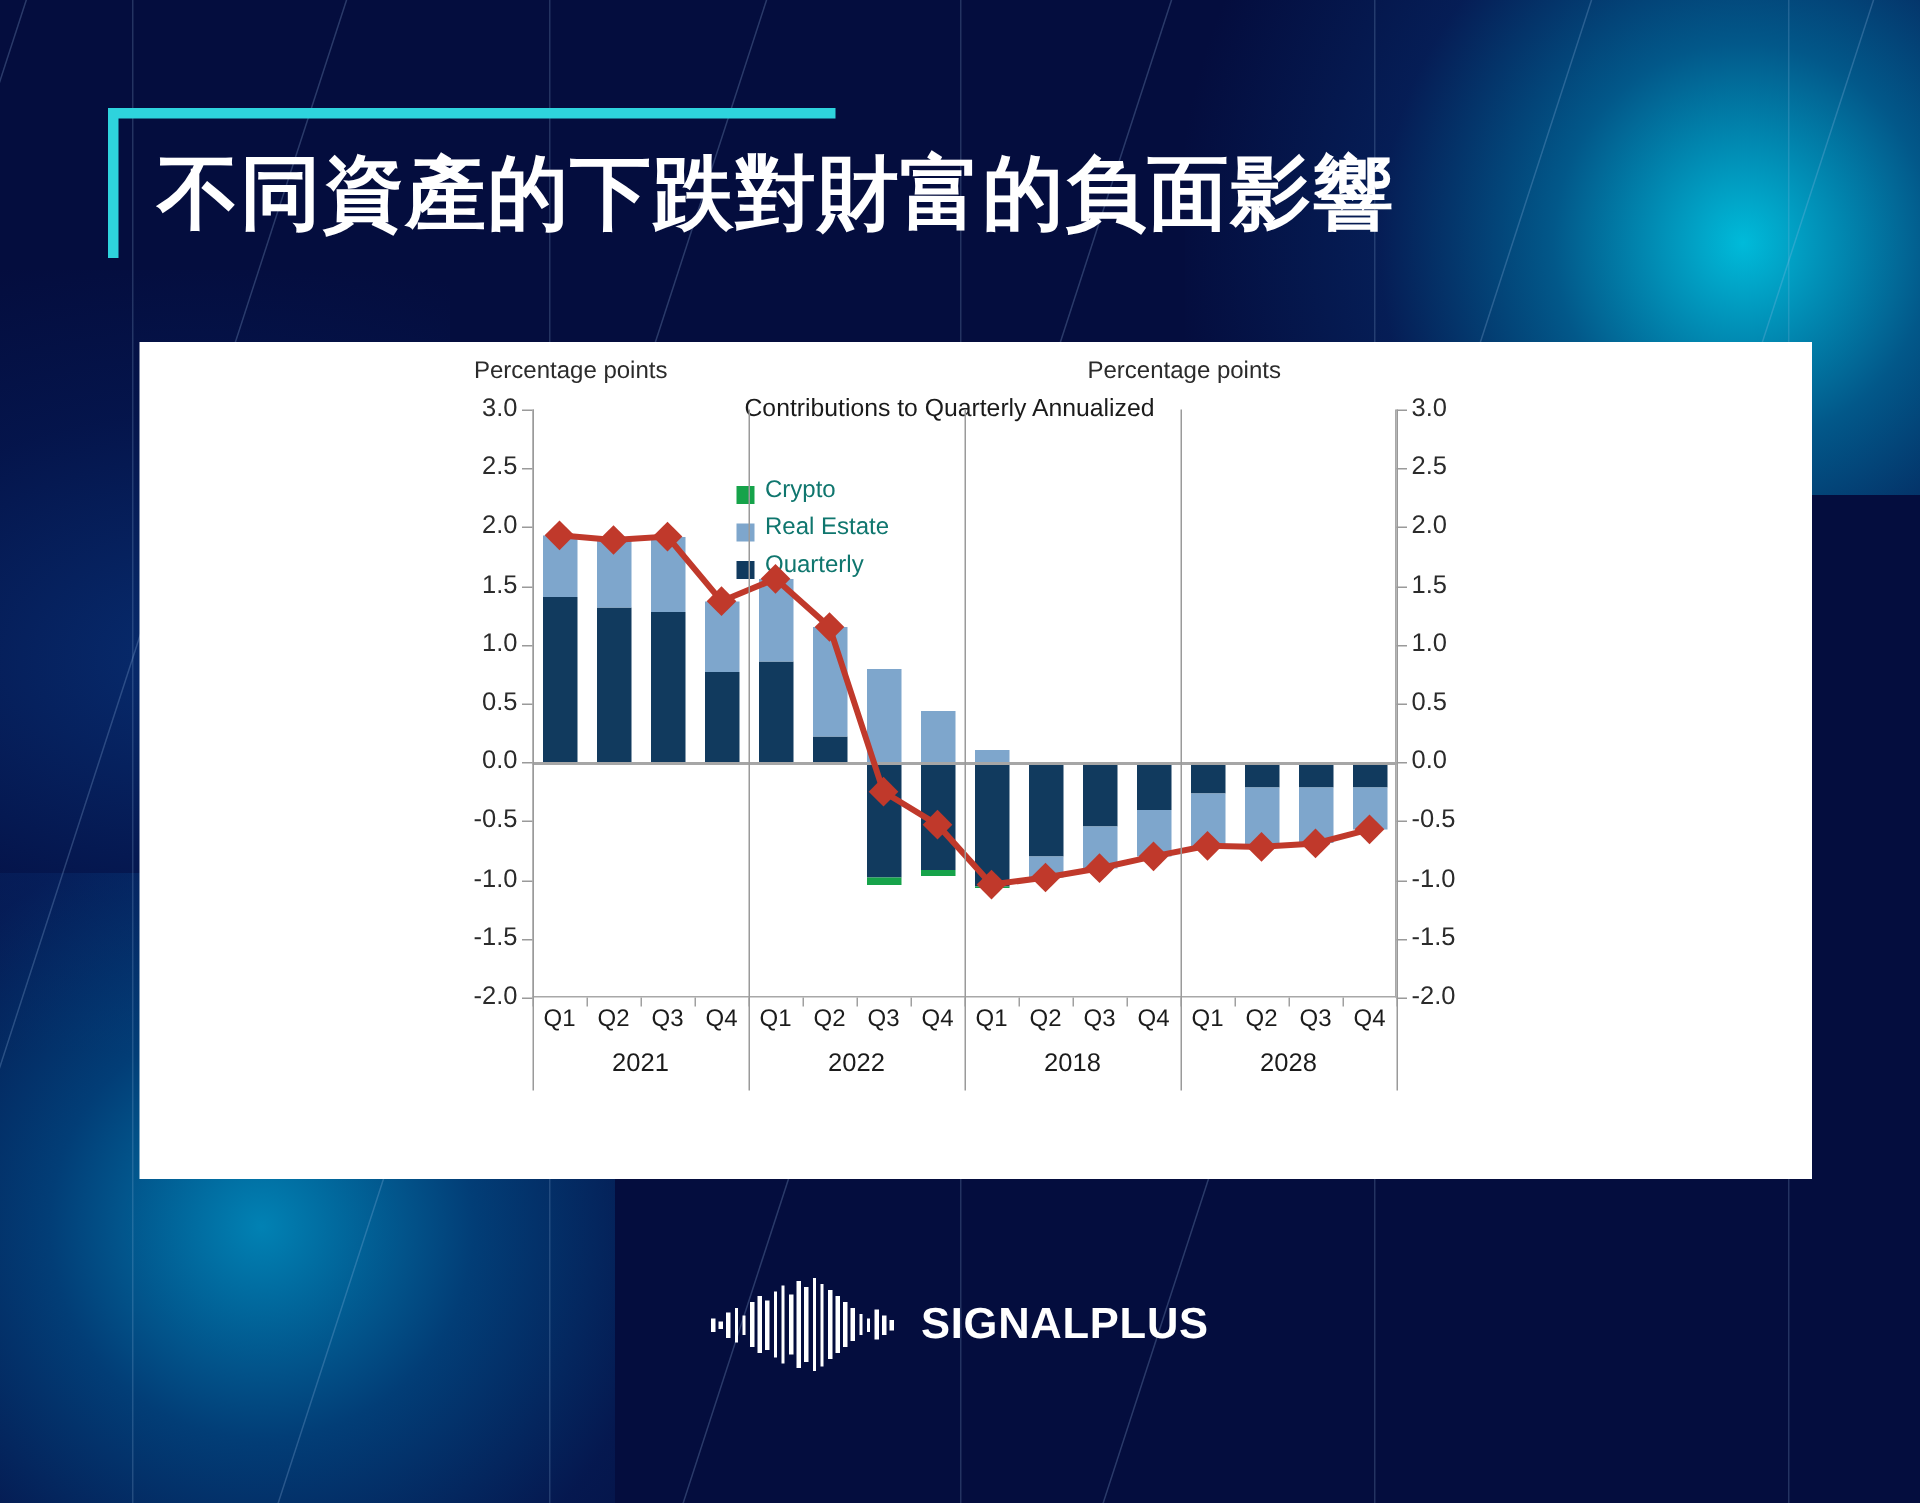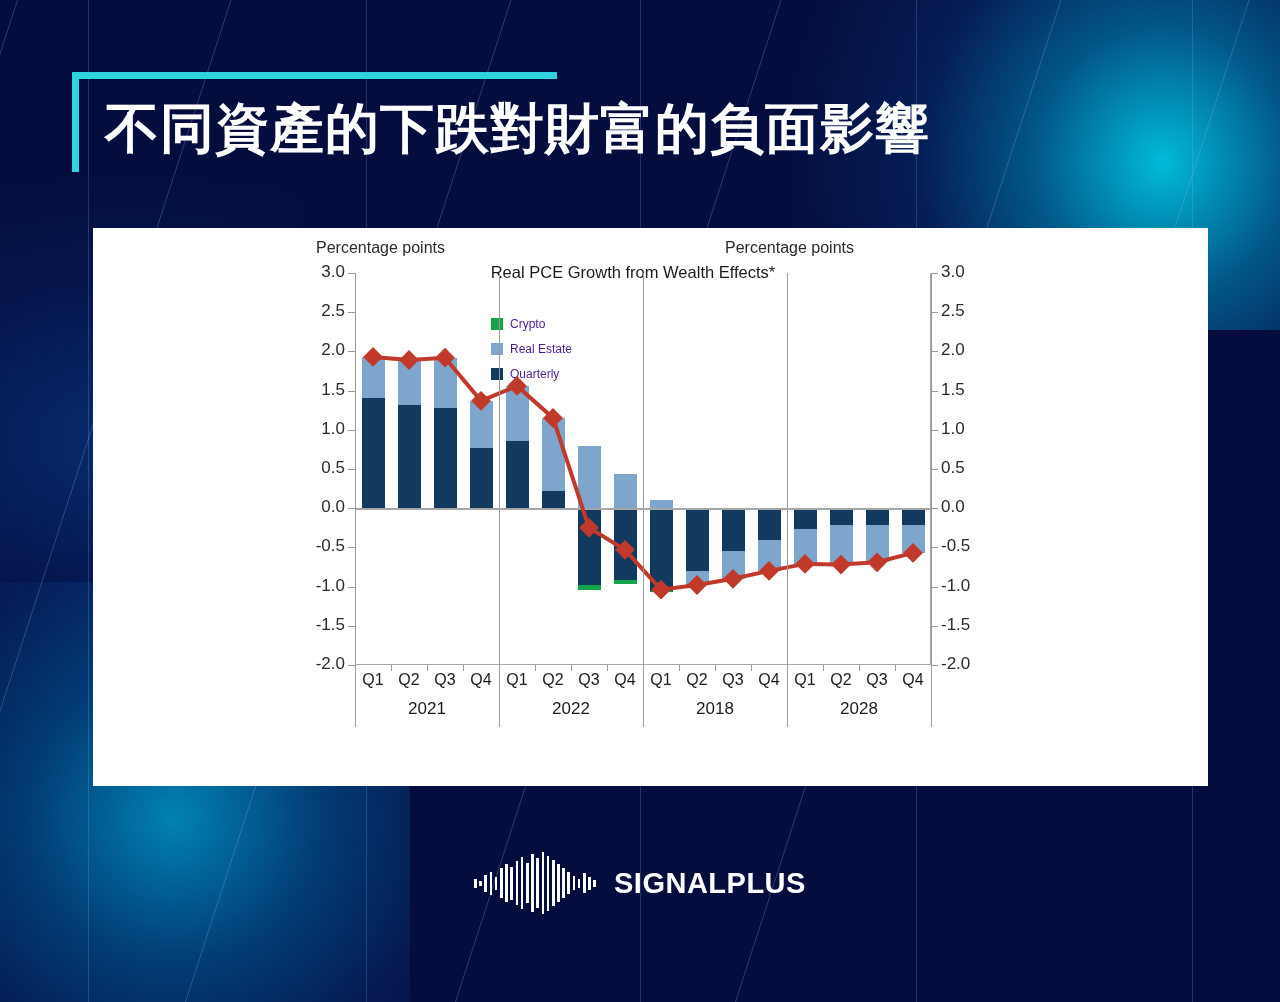--- a/index.html
+++ b/index.html
@@ -86,22 +86,22 @@
   .pp-left  { left: 223px; }
   .pp-right { left: 632px; }
 
   .chart-title {
     position: absolute; left: 330px; top: 34px;
     width: 420px; text-align: center;
     font-size: 16.5px; line-height: 21px; color: #1b1b1b;
   }
   .legend { position: absolute; left: 398px; top: 83px; }
   .legend-row {
-    display: flex; align-items: center;
-    height: 25px; font-size: 12px; color: #4c1d95;
+    display: flex; align-items: flex-end;
+    height: 25px; font-size: 16px; color: #0f766e;
   }
   .legend-swatch {
     width: 12px; height: 12px; margin-right: 7px; display: inline-block;
   }
   
   #plot {
     position: absolute;
     left: 262px; top: 45px;
     width: 576px; height: 392px;
   }
@@ -197,21 +197,21 @@
     <div class="title-bar-v"></div>
     <div class="title-text">不同資產的下跌對財富的負面影響</div>
   </div>
 
   <div id="chart-panel">
 
     <div class="pp-label pp-left">Percentage points</div>
     <div class="pp-label pp-right">Percentage points</div>
 
     <div class="chart-title">
-      <div>Real PCE Growth from Wealth Effects*</div>
+      <div>Contributions to Quarterly Annualized</div>
     </div>
 
     <div class="legend">
       <div class="legend-row">
         <span class="legend-swatch" style="background:#16a34a"></span>
         <span>Crypto</span>
       </div>
       <div class="legend-row">
         <span class="legend-swatch" style="background:#7ea6cc"></span>
         <span>Real Estate</span>

